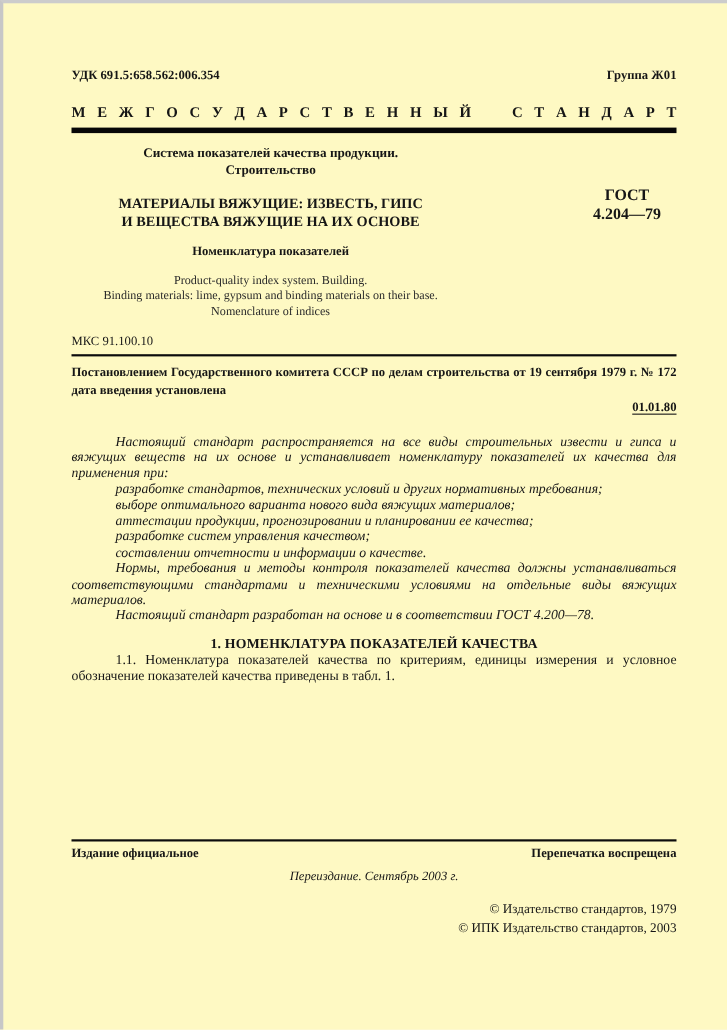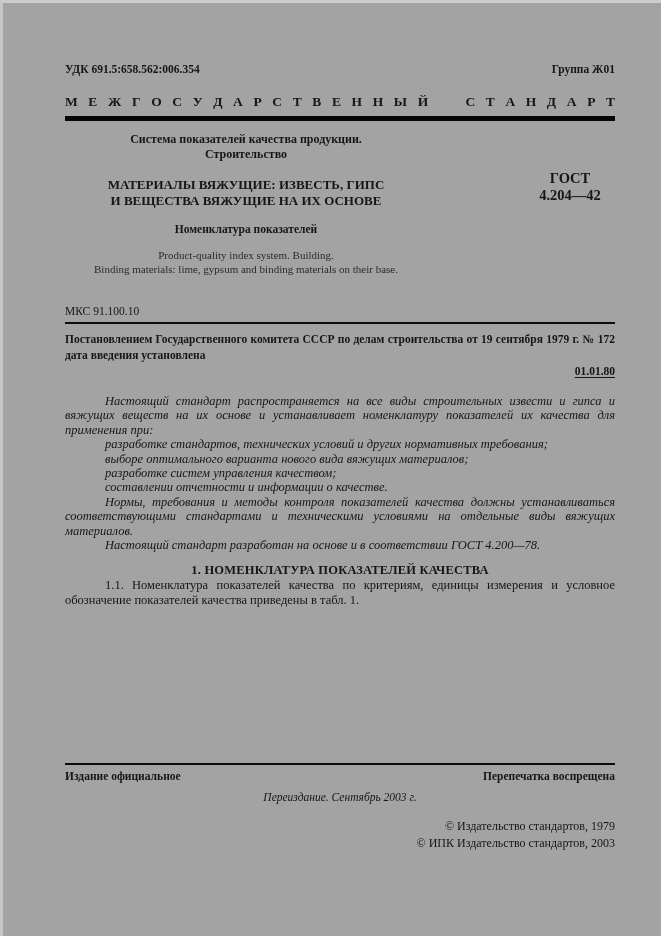--- a/index.html
+++ b/index.html
@@ -7,21 +7,21 @@
     width: 661px; height: 936px;
     background: #fbfbfa;
     font-family: "Liberation Serif", "DejaVu Serif", serif;
     color: #161616;
     position: relative;
     overflow: hidden;
   }
   .page {
     position: absolute; left: 0; top: 0;
     width: 658px; height: 933px;
-    background: #a3a3a3;
+    background: #fef9c3;
     border-left: 3px solid #c7c7c7;
     border-top: 3px solid #cccccc;
   }
   .content {
     position: absolute; left: 62px; top: 0;
     width: 550px;
   }
 
   
   .udk-row {
@@ -108,41 +108,43 @@
         <div class="sys-line">Система показателей качества продукции.</div>
         <div class="sys-line">Строительство</div>
         <div class="doc-title">
           <div>МАТЕРИАЛЫ ВЯЖУЩИЕ: ИЗВЕСТЬ, ГИПС</div>
           <div>И ВЕЩЕСТВА ВЯЖУЩИЕ НА ИХ ОСНОВЕ</div>
         </div>
         <div class="doc-subtitle">Номенклатура показателей</div>
         <div class="english">
           <div>Product-quality index system. Building.</div>
           <div>Binding materials: lime, gypsum and binding materials on their base.</div>
+          <div>Nomenclature of indices</div>
         </div>
       </div>
       <div class="gost-box">
         <div>ГОСТ</div>
-        <div>4.204—42</div>
+        <div>4.204—79</div>
       </div>
     </div>
 
     <div class="mks">МКС 91.100.10</div>
 
     <hr class="rule">
 
     <div class="decree">Постановлением Государственного комитета СССР по делам строительства от 19 сентября 1979 г. № 172 дата введения установлена</div>
     <div class="decree-date">
       <span>01.01.80</span>
     </div>
 
     <div class="body-text">
       <p>Настоящий стандарт распространяется на все виды строительных извести и гипса и вяжущих веществ на их основе и устанавливает номенклатуру показателей их качества для применения при:</p>
       <p>разработке стандартов, технических условий и других нормативных требования;</p>
       <p>выборе оптимального варианта нового вида вяжущих материалов;</p>
+      <p>аттестации продукции, прогнозировании и планировании ее качества;</p>
       <p>разработке систем управления качеством;</p>
       <p>составлении отчетности и информации о качестве.</p>
       <p>Нормы, требования и методы контроля показателей качества должны устанавливаться соответствующими стандартами и техническими условиями на отдельные виды вяжущих материалов.</p>
       <p>Настоящий стандарт разработан на основе и в соответствии ГОСТ 4.200—78.</p>
     </div>
 
     <div class="section-heading">1. НОМЕНКЛАТУРА ПОКАЗАТЕЛЕЙ КАЧЕСТВА</div>
 
     <div class="clause">
       <p>1.1. Номенклатура показателей качества по критериям, единицы измерения и условное обозначение показателей качества приведены в табл. 1.</p>

